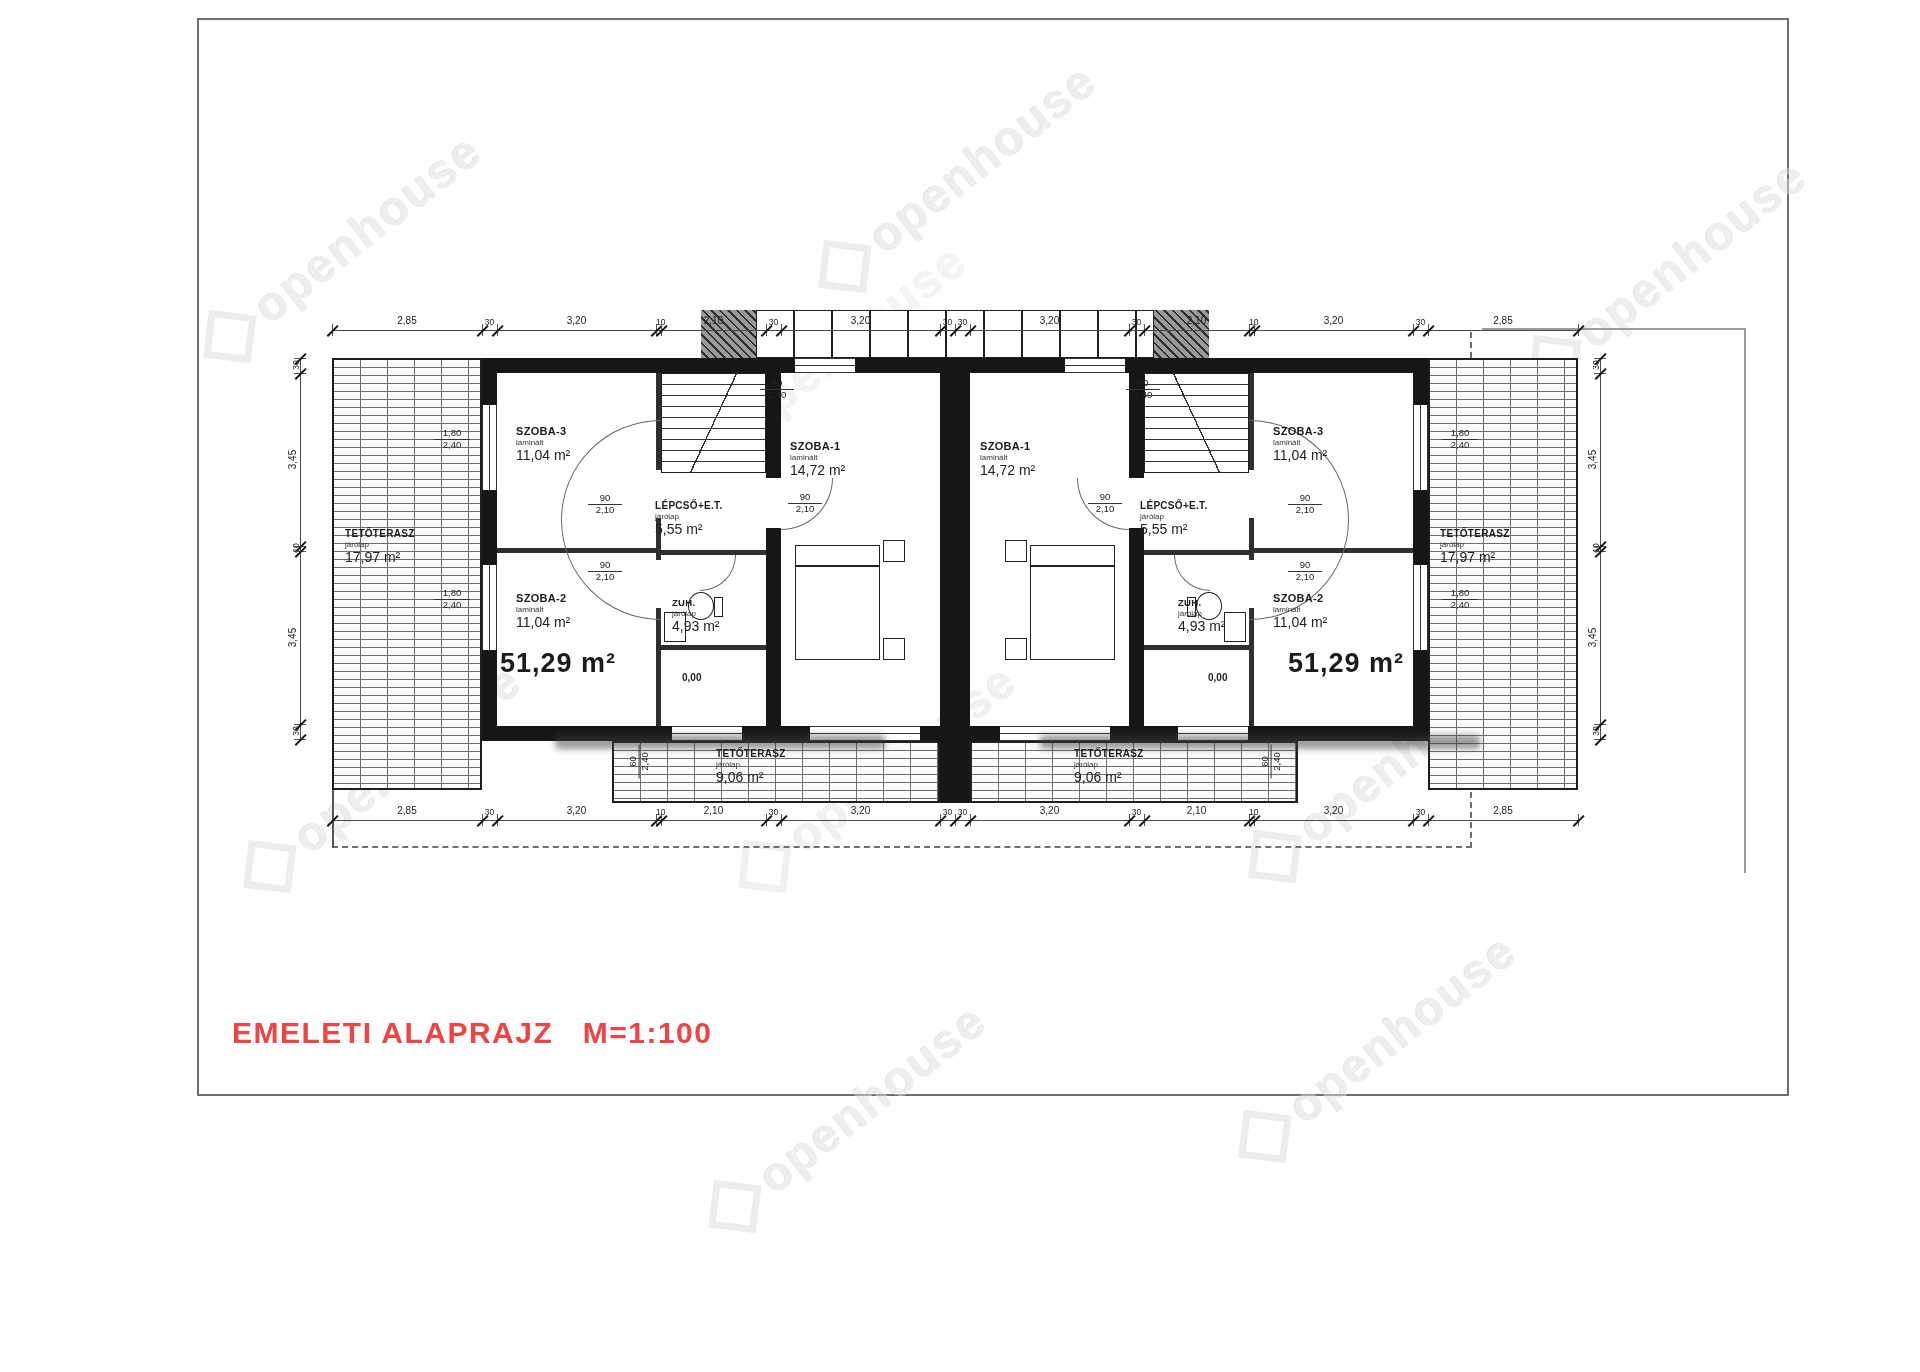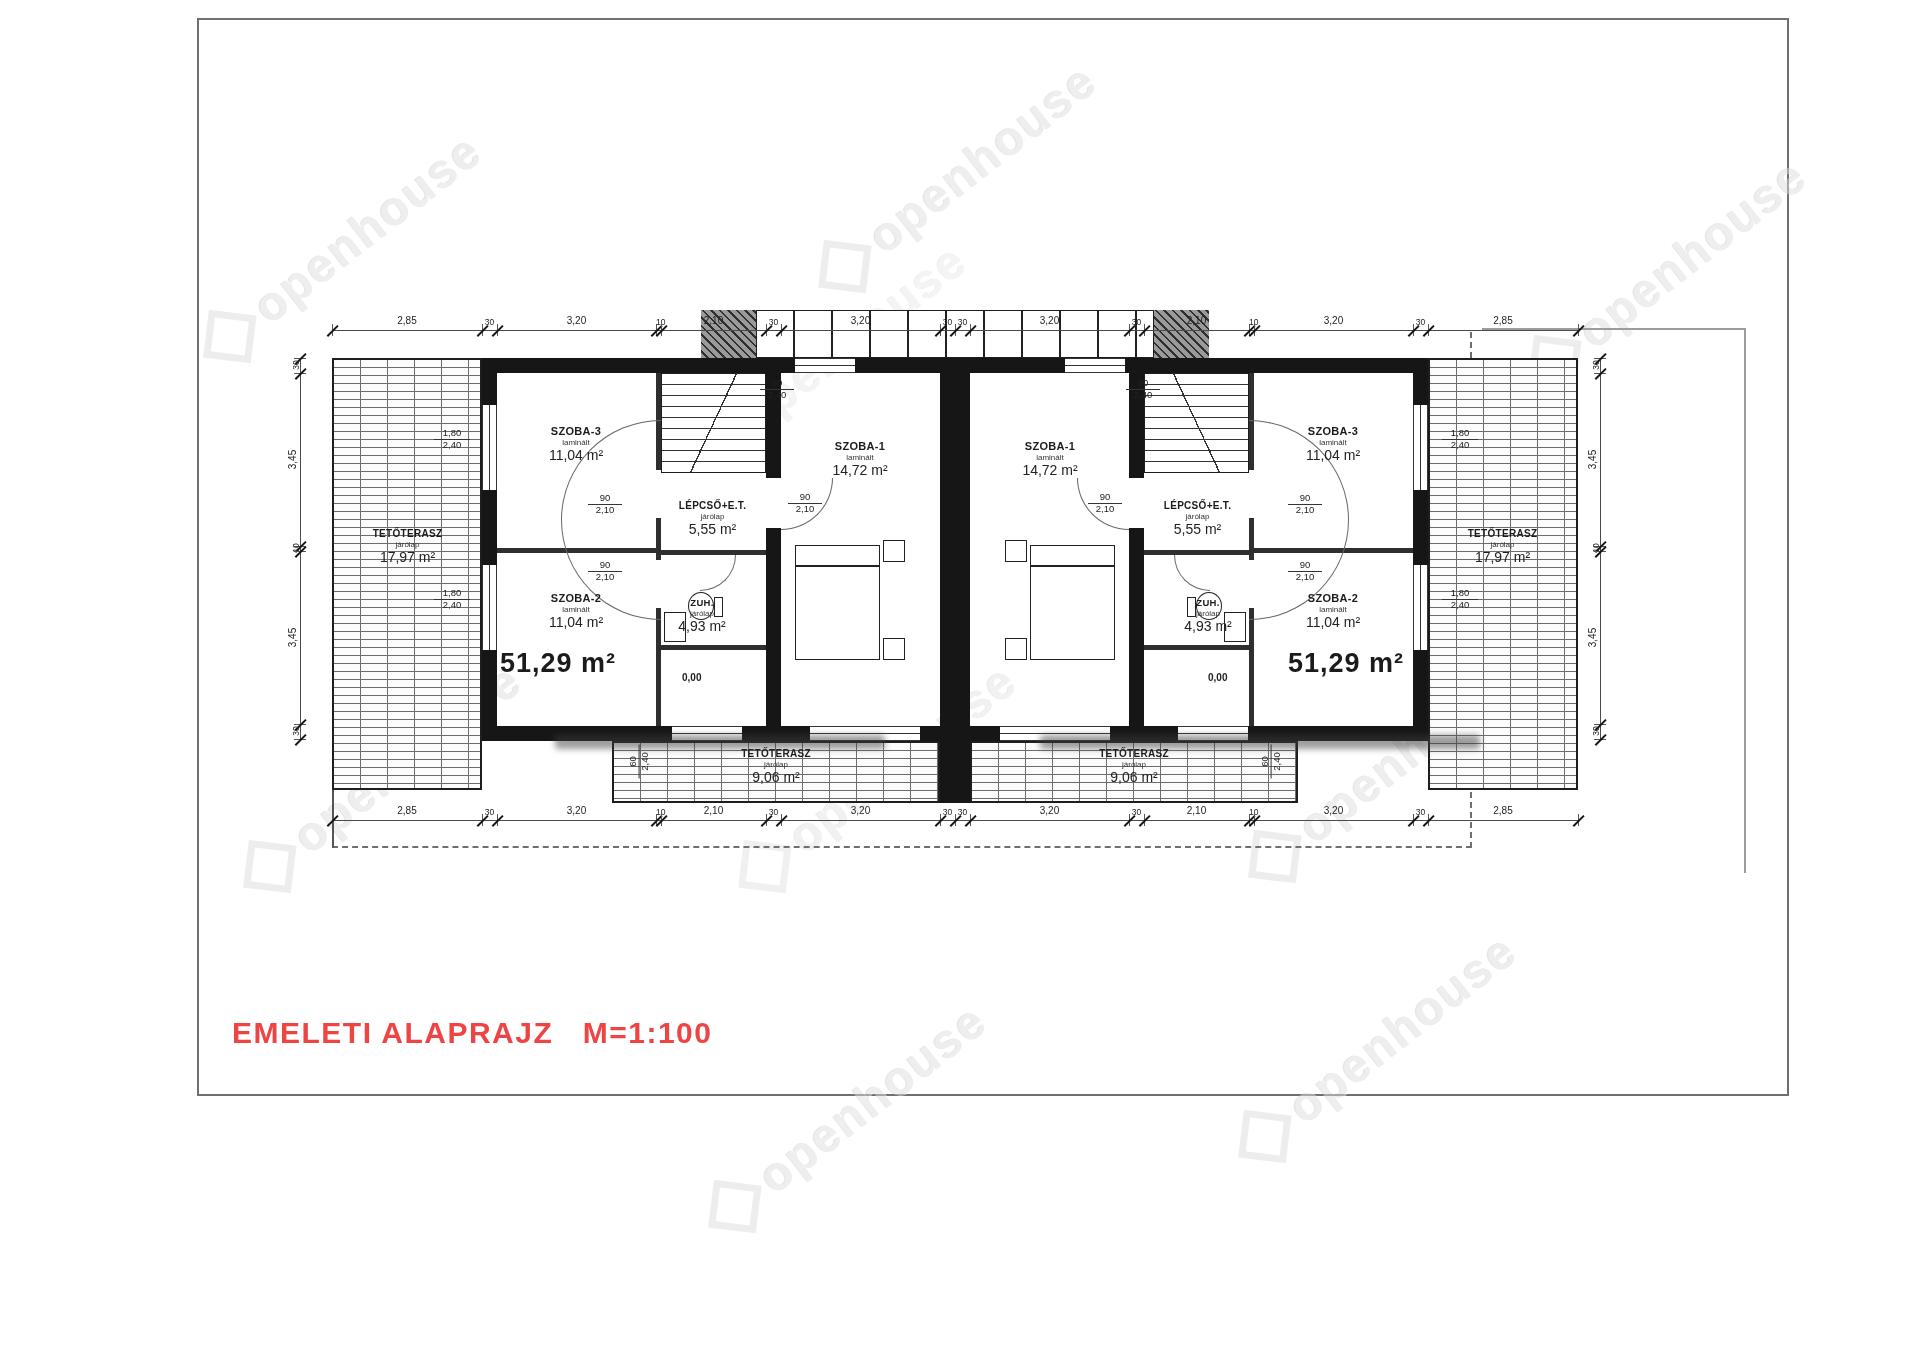--- a/index.html
+++ b/index.html
@@ -21,21 +21,21 @@
     background-image:repeating-linear-gradient(180deg,transparent 0 10px,#333 10px 11px);}
   .winV{background:linear-gradient(to right,transparent 44%,#333 44%,#333 56%,transparent 56%),#fff;
     border-left:1.5px solid #333;border-right:1.5px solid #333;box-sizing:border-box;}
   .winH{background:linear-gradient(to bottom,transparent 44%,#333 44%,#333 56%,transparent 56%),#fff;
     border-top:1.5px solid #333;border-bottom:1.5px solid #333;box-sizing:border-box;}
   .furn{border:1.8px solid #222;background:#fff;box-sizing:border-box;}
   .arcL{border:1.3px solid #666;border-right:none;box-sizing:border-box;}
   .arcR{border:1.3px solid #666;border-left:none;box-sizing:border-box;}
   .arcQ{border:1.3px solid #666;box-sizing:border-box;}
   
-  .roomlbl{text-align:center;line-height:1.15;}
+  .roomlbl{line-height:1.15;}
   .roomlbl .nm{font-weight:bold;font-size:11px;letter-spacing:.3px;}
   .roomlbl .mt{font-size:8px;color:#333;filter:blur(.3px);}
   .roomlbl .ar{font-size:14px;color:#222;filter:blur(.25px);}
   .big{font-weight:bold;font-size:27px;letter-spacing:1px;text-align:center;}
   .frac{text-align:center;font-size:9.5px;line-height:1.15;color:#222;}
   .frac b{display:block;font-weight:normal;border-bottom:1px solid #333;padding:0 2px;}
   .frac i{font-style:normal;display:block;}
   .rot{transform:rotate(-90deg);transform-origin:center center;}
   .lvl{font-weight:bold;font-size:10px;color:#222;}
   .dimlab{font-size:10px;color:#222;white-space:nowrap;}

